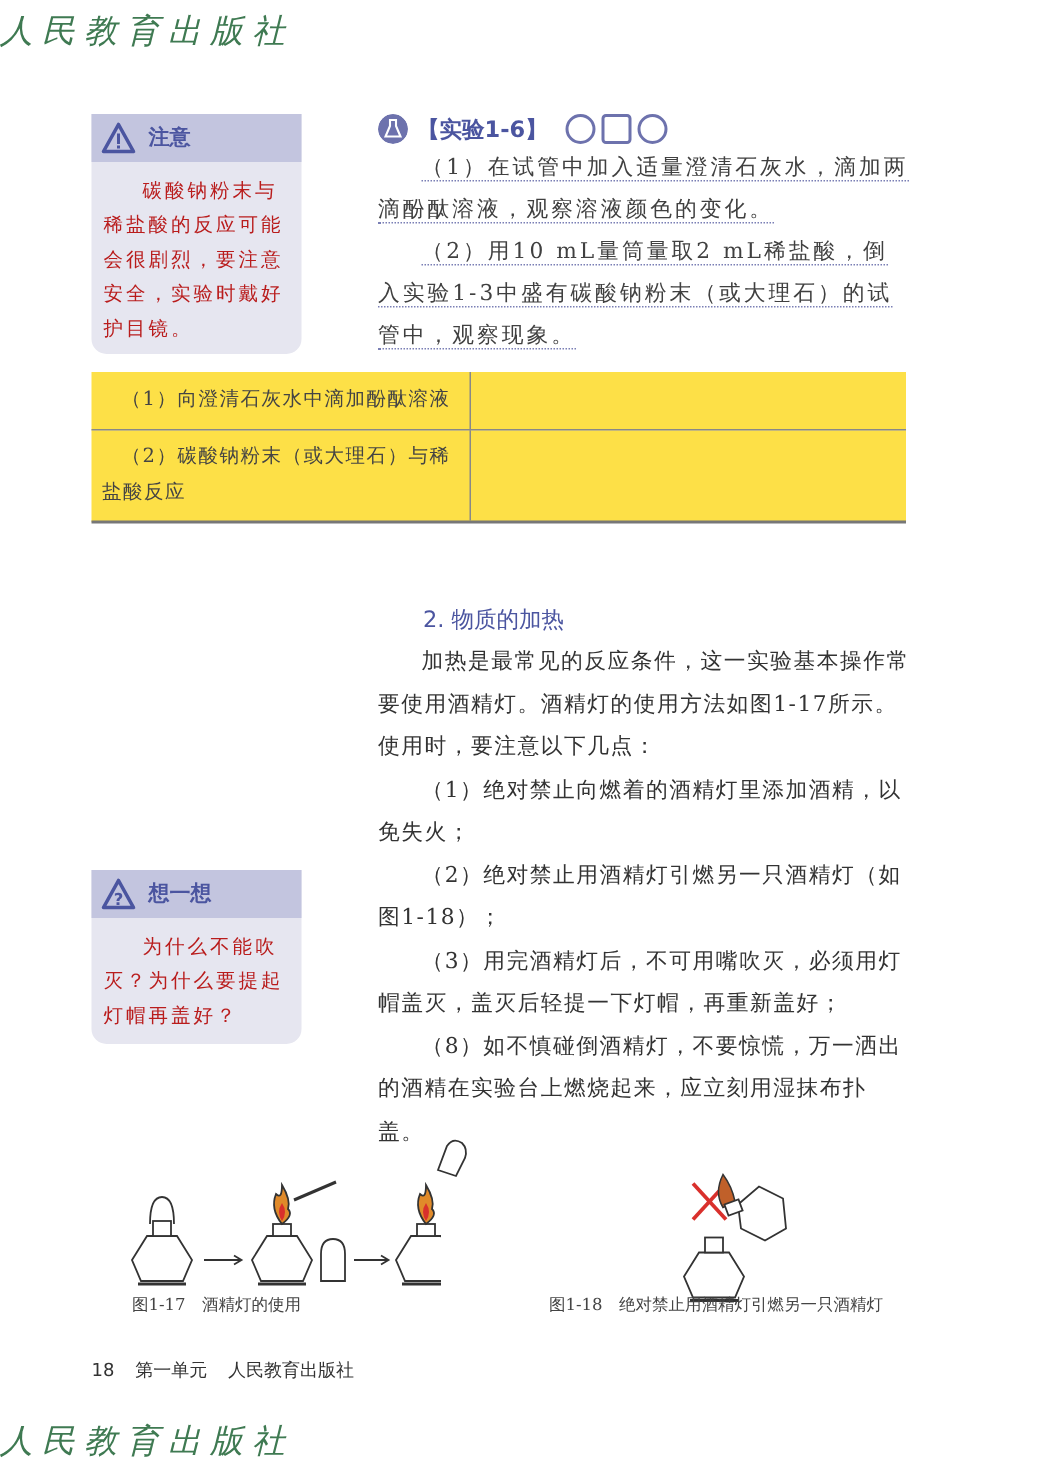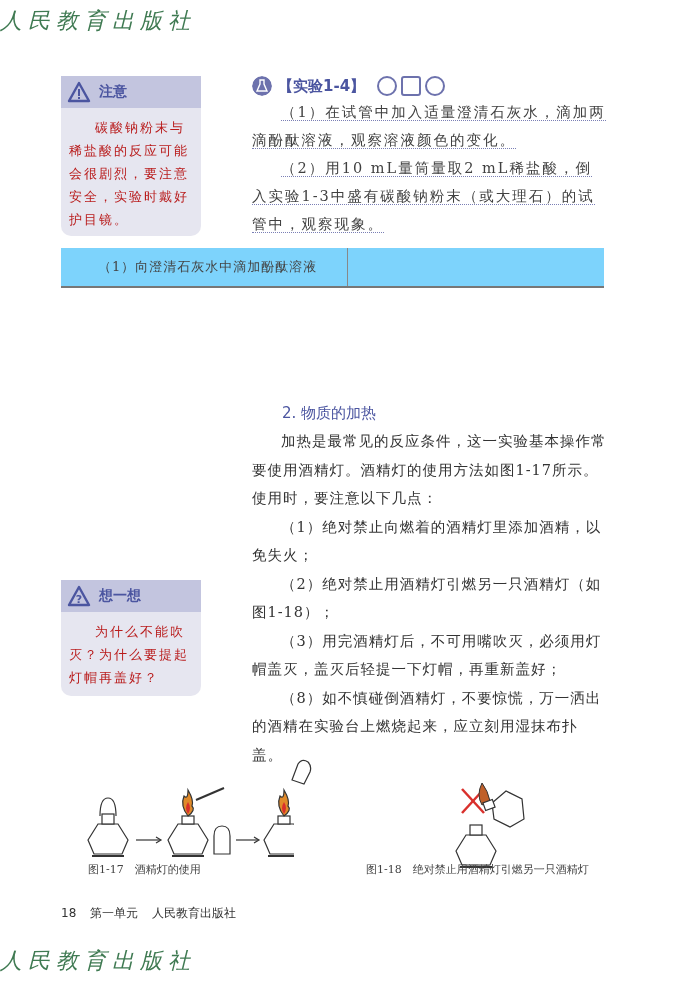--- a/index.html
+++ b/index.html
@@ -33,21 +33,21 @@
   .exp .safety span.tri { border-radius: 3px; transform: rotate(0deg); }
   .exp p { margin: 0; font-size: 14.5px; line-height: 28px; color: #404040; letter-spacing: 2px; }
   .exp p .ul { border-bottom: 1px dotted #7a7fb5; }
   .exp p.ind { text-indent: 2em; }
 
   
   table.t { position: absolute; left: 61px; top: 248px; width: 543px; border-collapse: collapse;
             font-size: 13px; color: #444; letter-spacing: 1px; }
   table.t th { background: #c3c5df; font-weight: normal; height: 28px; border-top: 2px solid #777; border-bottom: 1px solid #888; }
   table.t th:first-child, table.t td:first-child { width: 238px; border-right: 1px solid #888; }
-  table.t td { background: #7dd3fc; border-bottom: 1px solid #888; padding: 6px 24px; line-height: 24px; vertical-align: middle; }
+  table.t td { background: #fde047; border-bottom: 1px solid #888; padding: 6px 7px; line-height: 24px; vertical-align: middle; }
   table.t tr.r1 td { height: 26px; }
   table.t tr.r2 td { height: 48px; }
   table.t tr:last-child td { border-bottom: 2px solid #777; }
 
   
   .sec { position: absolute; left: 252px; top: 404px; width: 356px; }
   .sec h2 { margin: 0 0 4px 30px; font-family: "DejaVu Sans", sans-serif; font-weight: normal; font-size: 15px; color: #4b55a0; }
   .sec p { margin: 0; font-size: 14.5px; line-height: 28.5px; color: #333; text-indent: 2em; letter-spacing: 1px; }
 
   
@@ -77,35 +77,39 @@
   </div>
   <div class="body">碳酸钠粉末与稀盐酸的反应可能会很剧烈，要注意安全，实验时戴好护目镜。</div>
 </div>
 
 <div class="exp">
   <div class="title-row">
     <svg class="flask" viewBox="0 0 20 20" style="background:none">
       <circle cx="10" cy="10" r="10" fill="#6d72ad"></circle>
       <path d="M8 4 L12 4 L12 8 L15 15 L5 15 L8 8 Z" fill="none" stroke="#fff" stroke-width="1.4"></path>
     </svg>
-    <span class="title">【实验1-4】</span>
+    <span class="title">【实验1-6】</span>
     <div class="safety">
       <span></span>
       <span class="tri"></span>
       <span></span>
     </div>
   </div>
   <p class="ind"><span class="ul">（1）在试管中加入适量澄清石灰水，滴加两滴酚酞溶液，观察溶液颜色的变化。</span></p>
   <p class="ind"><span class="ul">（2）用10 mL量筒量取2 mL稀盐酸，倒入实验1-3中盛有碳酸钠粉末（或大理石）的试管中，观察现象。</span></p>
 </div>
 
 <table class="t">
   <tbody>
   <tr class="r1">
     <td style="text-indent:1em">（1）向澄清石灰水中滴加酚酞溶液</td>
+    <td></td>
+  </tr>
+  <tr class="r2">
+    <td style="text-indent:1em">（2）碳酸钠粉末（或大理石）与稀盐酸反应</td>
     <td></td>
   </tr>
 </tbody>
   </table>
 
 <div class="sec">
   <h2>2. 物质的加热</h2>
   <p>加热是最常见的反应条件，这一实验基本操作常要使用酒精灯。酒精灯的使用方法如图1-17所示。使用时，要注意以下几点：</p>
   <p>（1）绝对禁止向燃着的酒精灯里添加酒精，以免失火；</p>
   <p>（2）绝对禁止用酒精灯引燃另一只酒精灯（如图1-18）；</p>

